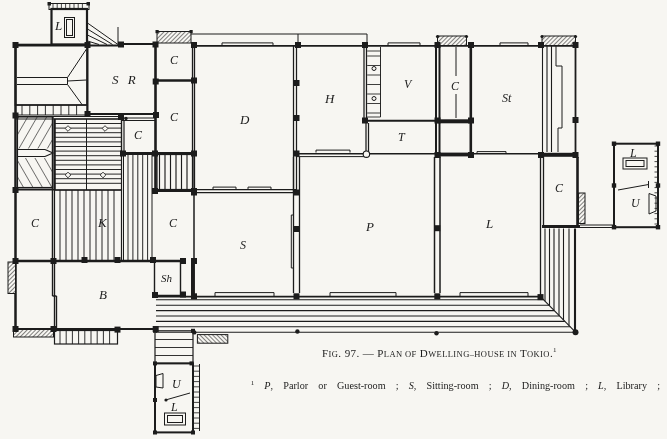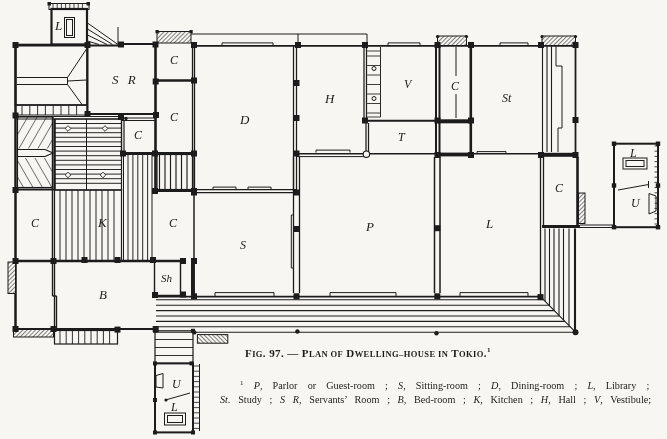--- a/index.html
+++ b/index.html
@@ -1,23 +1,23 @@
 <!DOCTYPE html>
 <html><head>
 <meta charset="utf-8">
 <style>
   html,body { margin:0; padding:0; background:#f7f6f2; }
   #page { position:relative; width:667px; height:439px; background:#f7f6f2; overflow:hidden;
           font-family:"Liberation Serif", serif; }
   #plan { position:absolute; left:0; top:0; }
-  .cap { position:absolute; left:245px; top:346px; width:375px; text-align:left;
-         font-size:11px; color:#1c1c1c; letter-spacing:0.4px; white-space:nowrap;font-weight:bold; }
+  .cap { position:absolute; left:252px; top:346px; width:375px; text-align:center;
+         font-size:11px; color:#1c1c1c; letter-spacing:0.4px; white-space:nowrap; }
   .leg { position:absolute; left:220px; top:379px; width:440px;
          font-size:10.2px; color:#1c1c1c; }
-  .leg div { white-space:nowrap; height:15.2px; }
+  .leg div { white-space:nowrap; height:15.2px;text-align:right; }
   .leg i { font-style:italic; }
   sup { font-size:7px; }
 </style>
 </head>
 <body>
 <div id="page">
 <svg id="plan" width="667" height="439" viewBox="0 0 667 439">
 <defs>
 <pattern id="dense" width="3" height="3" patternUnits="userSpaceOnUse" patternTransform="rotate(45)">
   <rect width="3" height="3" fill="#f7f6f2"></rect>
@@ -637,15 +637,14 @@
         <path d="M248 189.5 V187.1 H271 V189.5" fill="none" stroke="#1c1c1c" stroke-width="1.0"></path>
         <path d="M316 152.5 V150.1 H350 V152.5" fill="none" stroke="#1c1c1c" stroke-width="1.0"></path>
         <path d="M293.5 215 H291.3 V268 H293.5" fill="none" stroke="#1c1c1c" stroke-width="1.0"></path>
       </g>
 </svg>
 
 <div class="cap">F<span style="font-size:8.5px">IG</span>. 97. — P<span style="font-size:8.5px">LAN OF</span> D<span style="font-size:8.5px">WELLING–HOUSE IN</span> T<span style="font-size:8.5px">OKIO</span>.<sup>1</sup></div>
 
 <div class="leg">
 <div id="lg1" style="padding-left:20px;word-spacing:7.6px"><sup>1</sup> <i>P</i>, Parlor or Guest-room ; <i>S</i>, Sitting-room ; <i>D</i>, Dining-room ; <i>L</i>, Library ;</div>
-<div id="lg2" style="word-spacing:5.1px"><i>St.</i> Study ; <i>S R</i>, Servants’ Room ; <i>B</i>, Bed-room ; <i>K</i>, Kitchen ; <i>H</i>, Hall ; <i>V</i>, Vestibule;</div>
 </div>
 
 </div>
 </body></html>

